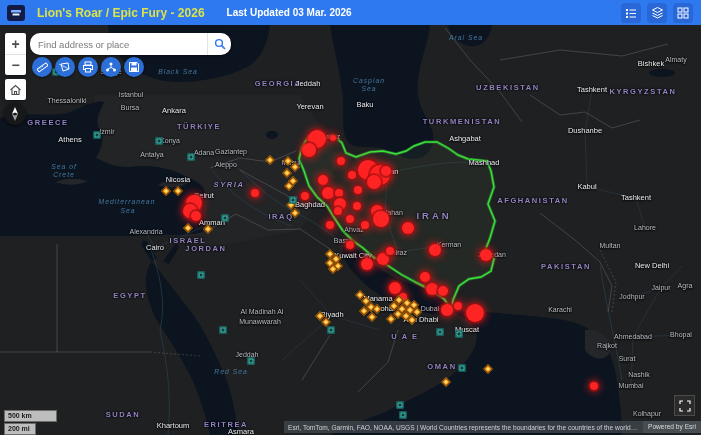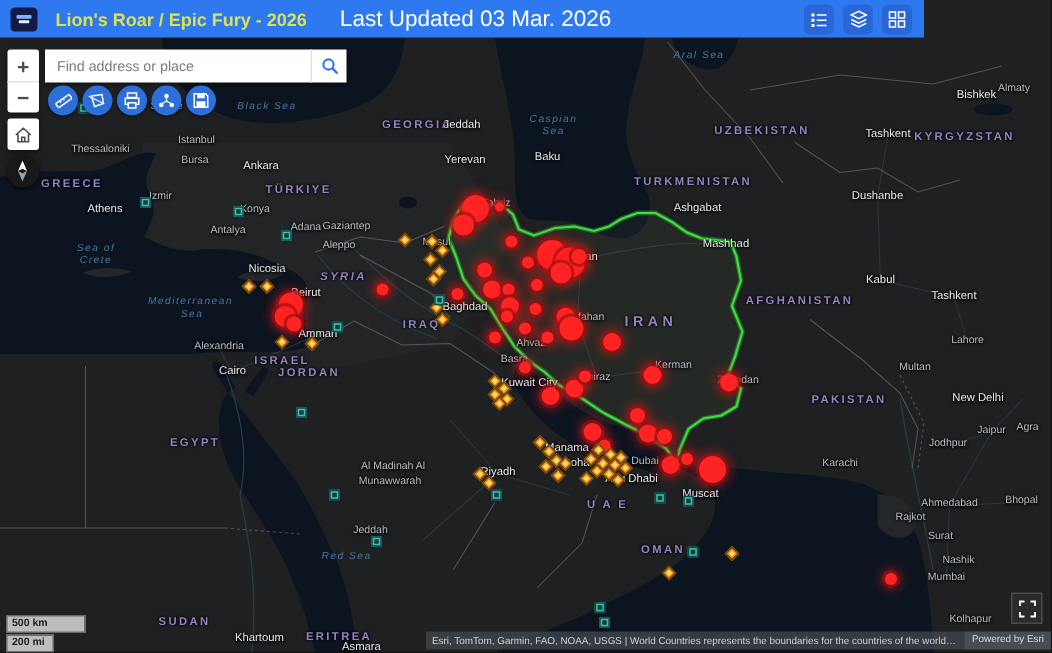--- a/index.html
+++ b/index.html
@@ -27,34 +27,34 @@
   .diamond { position:absolute; width:7px; height:7px; transform:translate(-50%,-50%) rotate(45deg);
     background:#ef8a1e; border:1px solid #6e4300; pointer-events:auto; cursor:pointer;
     display:flex; align-items:center; justify-content:center; }
   .diamond > span { width:3px; height:3px; background:#ffdf66; display:block; }
   .sq { position:absolute; width:7px; height:7px; transform:translate(-50%,-50%);
     background:#41c0b5; border:1px solid #0d4b46; pointer-events:auto; cursor:pointer;
     display:flex; align-items:center; justify-content:center; }
   .sq > span { width:3px; height:3px; background:#123c3a; display:block; }
 
   
-  header { position:absolute; left:0; top:0; width:616px; height:25px; background:#2e79ef;
+  header { position:absolute; left:0; top:0; width:701px; height:25px; background:#2e79ef;
     display:flex; align-items:center; z-index:30; }
   .logo { width:18px; height:16px; margin-left:7px; background:#141a46; border-radius:3px;
     display:flex; align-items:center; justify-content:center; }
   .logo svg { display:block; }
   .app-title { margin-left:12px; color:#dce24a; font-size:12px; font-weight:700; white-space:nowrap; }
-  .updated { margin-left:22px; color:#fff; font-size:15px; font-weight:400; white-space:nowrap; }
+  .updated { margin-left:22px; color:#fff; font-size:10px; font-weight:700; white-space:nowrap; }
   .hdr-btns { margin-left:auto; margin-right:8px; display:flex; gap:6px; }
   .hdr-btn { width:20px; height:20px; border-radius:4px; background:#2a67d6;
     display:flex; align-items:center; justify-content:center; cursor:pointer; }
 
   
   .searchbox { position:absolute; left:30px; top:33px; width:201px; height:22px; background:#fff;
-    border-radius:0; box-shadow:0 1px 3px rgba(0,0,0,.5); display:flex; align-items:center; z-index:20; }
+    border-radius:10px; box-shadow:0 1px 3px rgba(0,0,0,.5); display:flex; align-items:center; z-index:20; }
   .searchbox input { flex:1; border:0; outline:none; font-size:9.5px; color:#323232;
     padding:0 6px 0 8px; background:transparent; font-family:"Liberation Sans",sans-serif; }
   .searchbox input::placeholder { color:#7b7b7b; }
   .search-btn { width:24px; height:22px; display:flex; align-items:center; justify-content:center;
     border-left:1px solid #e3e3e3; cursor:pointer; }
 
   
   .zoombox { position:absolute; left:5px; top:33px; width:21px; background:#fff; border-radius:2px;
     box-shadow:0 1px 3px rgba(0,0,0,.5); z-index:20; }
   .zbtn { width:21px; height:21px; display:flex; align-items:center; justify-content:center;

